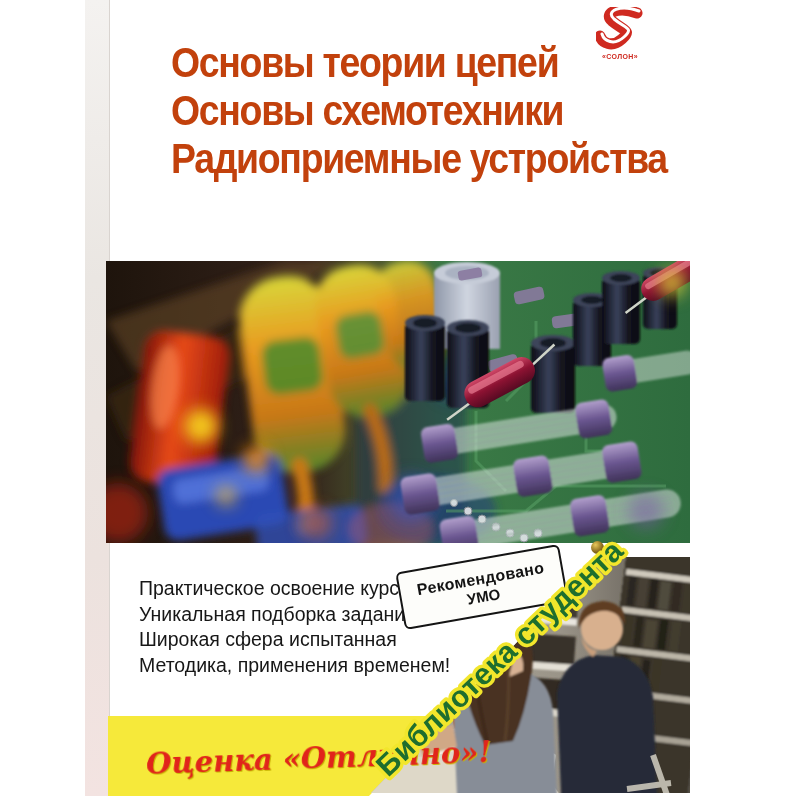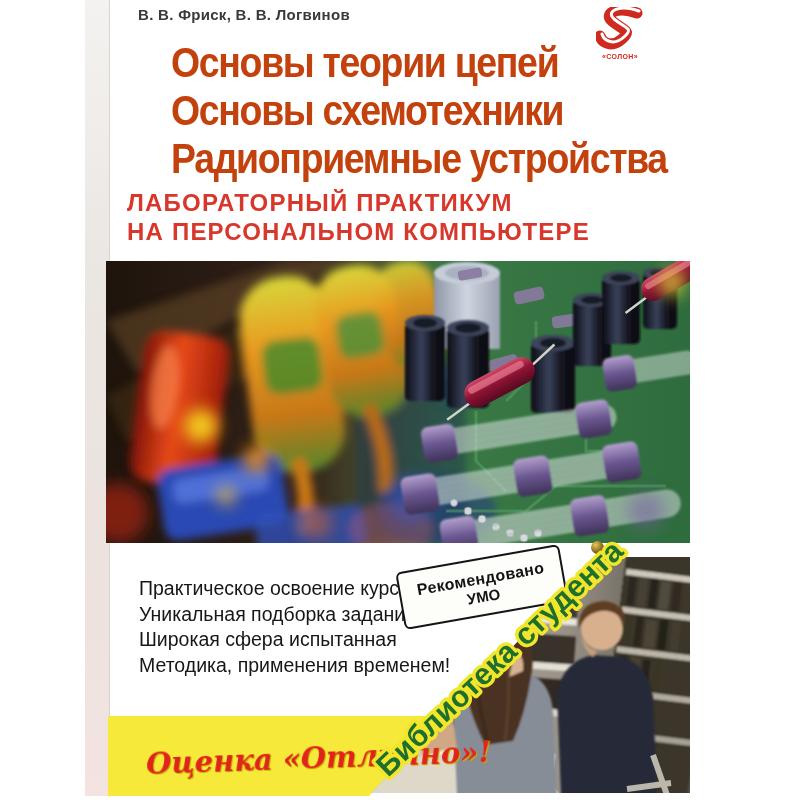--- a/index.html
+++ b/index.html
@@ -52,40 +52,35 @@
   .ribbon-svg{left:340px;top:498px;width:380px;height:320px;z-index:9;pointer-events:none;}
   .ribbon-text{font-family:"Liberation Sans",sans-serif;font-weight:bold;font-size:30px;letter-spacing:.5px;}
 </style>
 </head>
 <body>
 
 <div class="canvas">
 
   <div class="abs spine"></div>
 
-  <div class="abs authors">В. В. Фриск, В. В. Логвинов</div>
 
   <div class="abs logo">
     <svg width="48" height="44" viewBox="0 0 48 44">
       <path d="M41,6 C22,-1 7,6 16,14 C28,24 36,23 26,32 C16,41 6,36 4,29" fill="none" stroke="#cf2a20" stroke-width="11" stroke-linecap="round"></path>
       <path d="M43,4 C24,-3 9,4 18,12 C30,22 38,21 28,30 C18,39 8,34 6,27" fill="none" stroke="#ffffff" stroke-width="3" stroke-linecap="round"></path>
     </svg>
     <span class="logo-name">«СОЛОН»</span>
   </div>
 
   <div class="abs title">
     <div class="title-line">Основы теории цепей</div>
     <div class="title-line">Основы схемотехники</div>
     <div class="title-line">Радиоприемные устройства</div>
   </div>
 
-  <div class="abs subtitle">
-    <div class="subtitle-line">ЛАБОРАТОРНЫЙ ПРАКТИКУМ</div>
-    <div class="subtitle-line">НА ПЕРСОНАЛЬНОМ КОМПЬЮТЕРЕ</div>
-  </div>
 
   <div class="abs circuit-photo">
     <svg width="584" height="282" viewBox="0 0 584 282" preserveAspectRatio="none">
       <defs>
         <linearGradient id="pcb" x1="0" y1="0" x2="1" y2="0">
           <stop offset="0" stop-color="#1e140c"></stop>
             <stop offset="0.34" stop-color="#33221a"></stop>
           <stop offset="0.47" stop-color="#49542f"></stop>
             <stop offset="0.58" stop-color="#3b7a46"></stop>
           <stop offset="1" stop-color="#2e6c3e"></stop>

